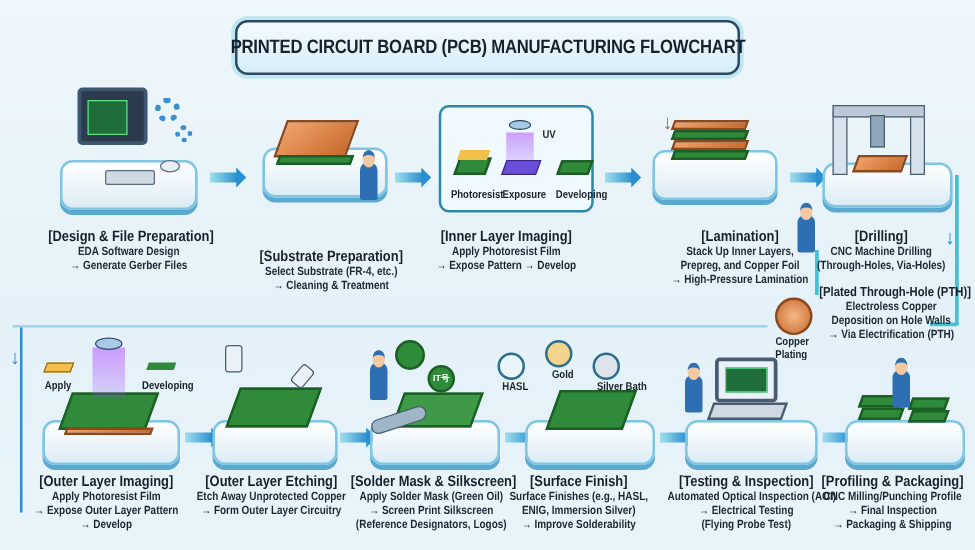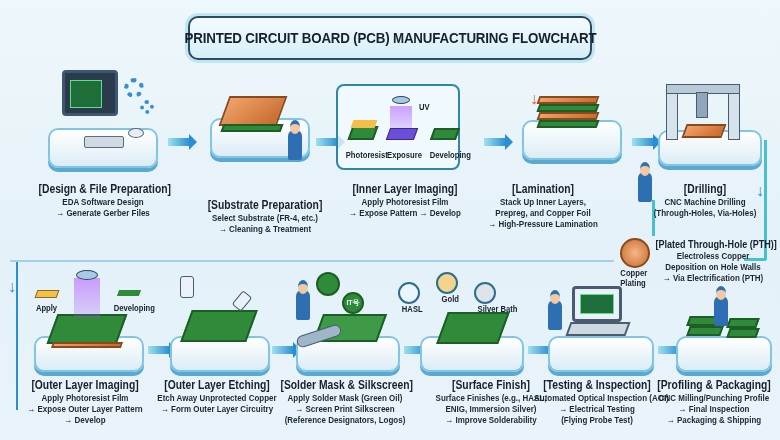--- a/index.html
+++ b/index.html
@@ -45,21 +45,21 @@
 <div class="arrow" style="left:168px;top:138px"></div>
 
 <div>
   <div class="platform" style="left:210px;top:118px;width:100px;height:40px"></div>
   <div class="copper" style="left:224px;top:96px;width:58px;height:30px"></div>
   <div class="board" style="left:222px;top:124px;width:60px;height:8px"></div>
   <div class="worker" style="left:288px;top:130px"></div>
 </div>
 <div class="arrow" style="left:316px;top:138px"></div>
 
-<div class="stackbox" style="left:336px;top:84px;width:124px;height:86px">
+<div class="stackbox" style="left:351px;top:84px;width:124px;height:86px">
   <div class="board" style="left:12px;top:40px;width:26px;height:14px"></div>
   <div style="position:absolute;left:14px;top:34px;width:24px;height:8px;background:#f2c04a;transform:skewX(-20deg)"></div>
   <div style="position:absolute;left:54px;top:10px;width:18px;height:8px;border-radius:50%;background:#a9c9e6;border:1px solid #2d4a63"></div>
   <div class="uv" style="left:52px;top:20px;width:22px;height:24px"></div>
   <div style="position:absolute;left:50px;top:42px;width:28px;height:12px;background:#6b4fd8;transform:skewX(-20deg);border:1px solid #3a2a8a"></div>
   <div class="lbl" style="left:80px;top:16px">UV</div>
   <div class="board" style="left:94px;top:42px;width:26px;height:12px"></div>
   <div class="lbl" style="left:4px;top:64px">Photoresist</div>
   <div class="lbl" style="left:46px;top:64px">Exposure</div>
   <div class="lbl" style="left:88px;top:64px">Developing</div>
@@ -106,32 +106,32 @@
 <div class="step" style="left:190px;top:198px">
   <div class="h">[Substrate Preparation]</div>
   <div class="d">Select Substrate (FR-4, etc.)</div>
   <div class="d">→ Cleaning &amp; Treatment</div>
 </div>
 <div class="step" style="left:330px;top:182px">
   <div class="h">[Inner Layer Imaging]</div>
   <div class="d">Apply Photoresist Film</div>
   <div class="d">→ Expose Pattern → Develop</div>
 </div>
-<div class="step" style="left:468px;top:182px">
+<div class="step" style="left:517px;top:182px">
   <div class="h">[Lamination]</div>
   <div class="d">Stack Up Inner Layers,</div>
   <div class="d">Prepreg, and Copper Foil</div>
   <div class="d">→ High-Pressure Lamination</div>
 </div>
 <div class="step" style="left:640px;top:182px;width:130px">
   <div class="h">[Drilling]</div>
   <div class="d">CNC Machine Drilling</div>
   <div class="d">(Through-Holes, Via-Holes)</div>
 </div>
-<div class="step" style="left:646px;top:238px;width:134px">
+<div class="step" style="left:646px;top:228px;width:134px">
   <div class="h" style="font-size:10.5px">[Plated Through-Hole (PTH)]</div>
   <div class="d">Electroless Copper</div>
   <div class="d">Deposition on Hole Walls</div>
   <div class="d">→ Via Electrification (PTH)</div>
 </div>
 
 <div>
   <div class="platform" style="left:34px;top:336px;width:110px;height:36px"></div>
   <div class="board" style="left:52px;top:314px;width:70px;height:30px"></div>
   <div class="copper" style="left:52px;top:342px;width:70px;height:6px"></div>
@@ -204,21 +204,21 @@
   <div class="h">[Outer Layer Etching]</div>
   <div class="d">Etch Away Unprotected Copper</div>
   <div class="d">→ Form Outer Layer Circuitry</div>
 </div>
 <div class="step" style="left:270px;top:378px">
   <div class="h">[Solder Mask &amp; Silkscreen]</div>
   <div class="d">Apply Solder Mask (Green Oil)</div>
   <div class="d">→ Screen Print Silkscreen</div>
   <div class="d">(Reference Designators, Logos)</div>
 </div>
-<div class="step" style="left:416px;top:378px">
+<div class="step" style="left:388px;top:378px">
   <div class="h">[Surface Finish]</div>
   <div class="d">Surface Finishes (e.g., HASL,</div>
   <div class="d">ENIG, Immersion Silver)</div>
   <div class="d">→ Improve Solderability</div>
 </div>
 <div class="step" style="left:522px;top:378px">
   <div class="h">[Testing &amp; Inspection]</div>
   <div class="d">Automated Optical Inspection (AOI)</div>
   <div class="d">→ Electrical Testing</div>
   <div class="d">(Flying Probe Test)</div>

